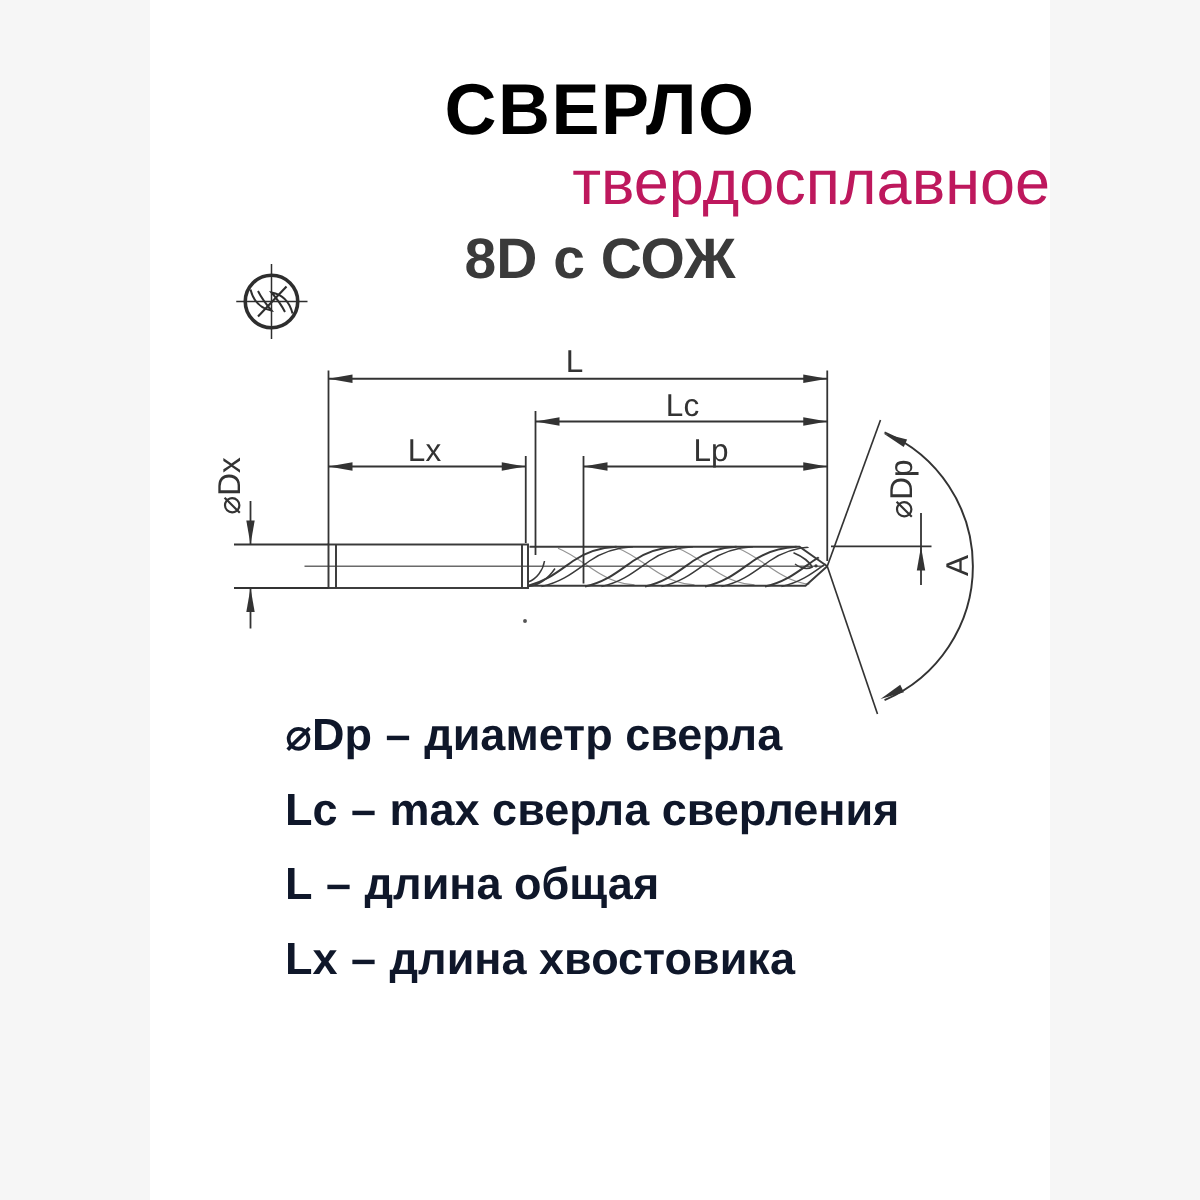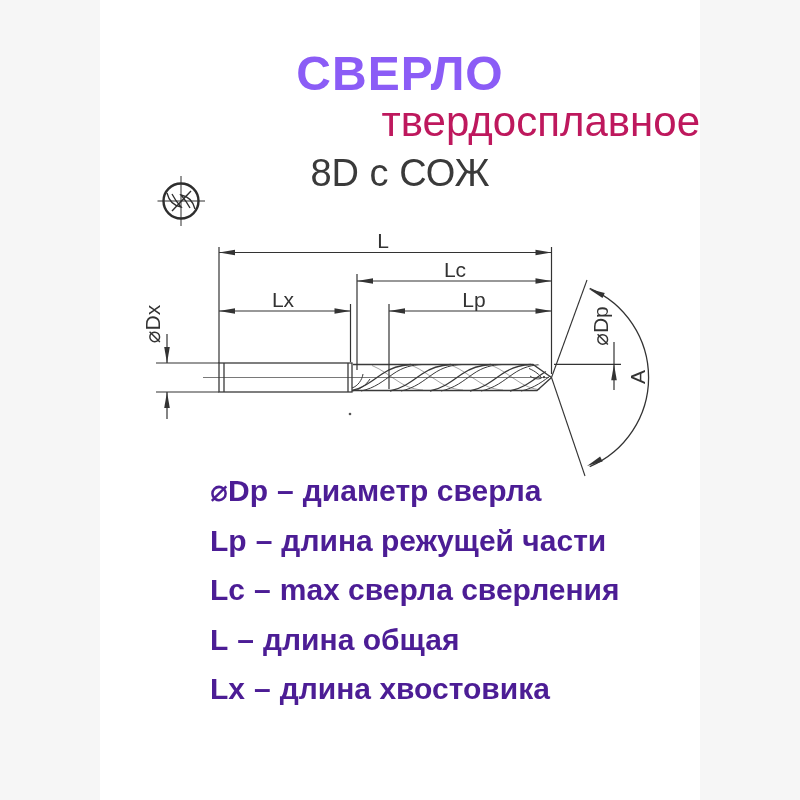--- a/index.html
+++ b/index.html
@@ -4,38 +4,38 @@
 <style>
   html,body{margin:0;padding:0;}
   .page{
     position:relative;width:800px;height:800px;overflow:hidden;
     background:#f6f6f6;
     font-family:"Liberation Sans","DejaVu Sans",sans-serif;
   }
   .card{position:absolute;left:100px;top:0;width:600px;height:800px;background:#ffffff;}
   .title-main{
     position:absolute;left:100px;top:46px;width:600px;text-align:center;
-    font-size:48px;font-weight:700;letter-spacing:1px;color:#8b5cf6;
+    font-size:48px;font-weight:700;letter-spacing:1px;color:#000000;
   }
   .title-sub{
     position:absolute;left:100px;top:98px;width:600px;text-align:right;
     font-size:42px;font-weight:400;color:#be185d;
   }
   .title-variant{
     position:absolute;left:100px;top:152px;width:600px;text-align:center;
-    font-size:38px;font-weight:400;color:#3a3a3a;
+    font-size:38px;font-weight:700;color:#3a3a3a;
   }
   svg.diagram{position:absolute;left:0;top:0;width:800px;height:800px;}
   svg text{
     font-family:"Liberation Sans","DejaVu Sans",sans-serif;
     font-size:21px;fill:#333;
   }
   .legend{
     position:absolute;left:190px;top:466px;width:470px;
-    color:#4c1d95;font-size:30px;font-weight:700;margin-left:20px;
+    color:#0f172a;font-size:30px;font-weight:700;
   }
   .legend-row{line-height:49.6px;white-space:nowrap;}
   .lg-sep{margin:0 9px;}
 </style>
 </head>
 <body>
 
 <div class="page">
   <div class="card"></div>
 
@@ -155,18 +155,17 @@
     <text x="455" y="277" text-anchor="middle">Lc</text>
     <text x="474" y="307" text-anchor="middle">Lp</text>
     <text x="283" y="307" text-anchor="middle">Lx</text>
     <text x="153" y="331" text-anchor="middle" transform="rotate(-90 153 324)">⌀Dx</text>
     <text x="601" y="333" text-anchor="middle" transform="rotate(-90 601 326)">⌀Dp</text>
     <text x="638" y="384" text-anchor="middle" transform="rotate(-90 638 377)">A</text>
   </svg>
 
   <div class="legend">
     <div class="legend-row"><span class="lg-label">⌀Dp</span><span class="lg-sep">–</span><span class="lg-desc">диаметр сверла</span></div>
-    <div class="legend-row"><span class="lg-label">Lp</span><span class="lg-sep">–</span><span class="lg-desc">длина режущей части</span></div>
     <div class="legend-row"><span class="lg-label">Lc</span><span class="lg-sep">–</span><span class="lg-desc">max сверла сверления</span></div>
     <div class="legend-row"><span class="lg-label">L</span><span class="lg-sep">–</span><span class="lg-desc">длина общая</span></div>
     <div class="legend-row"><span class="lg-label">Lx</span><span class="lg-sep">–</span><span class="lg-desc">длина хвостовика</span></div>
   </div>
 </div>
 
 </body></html>

